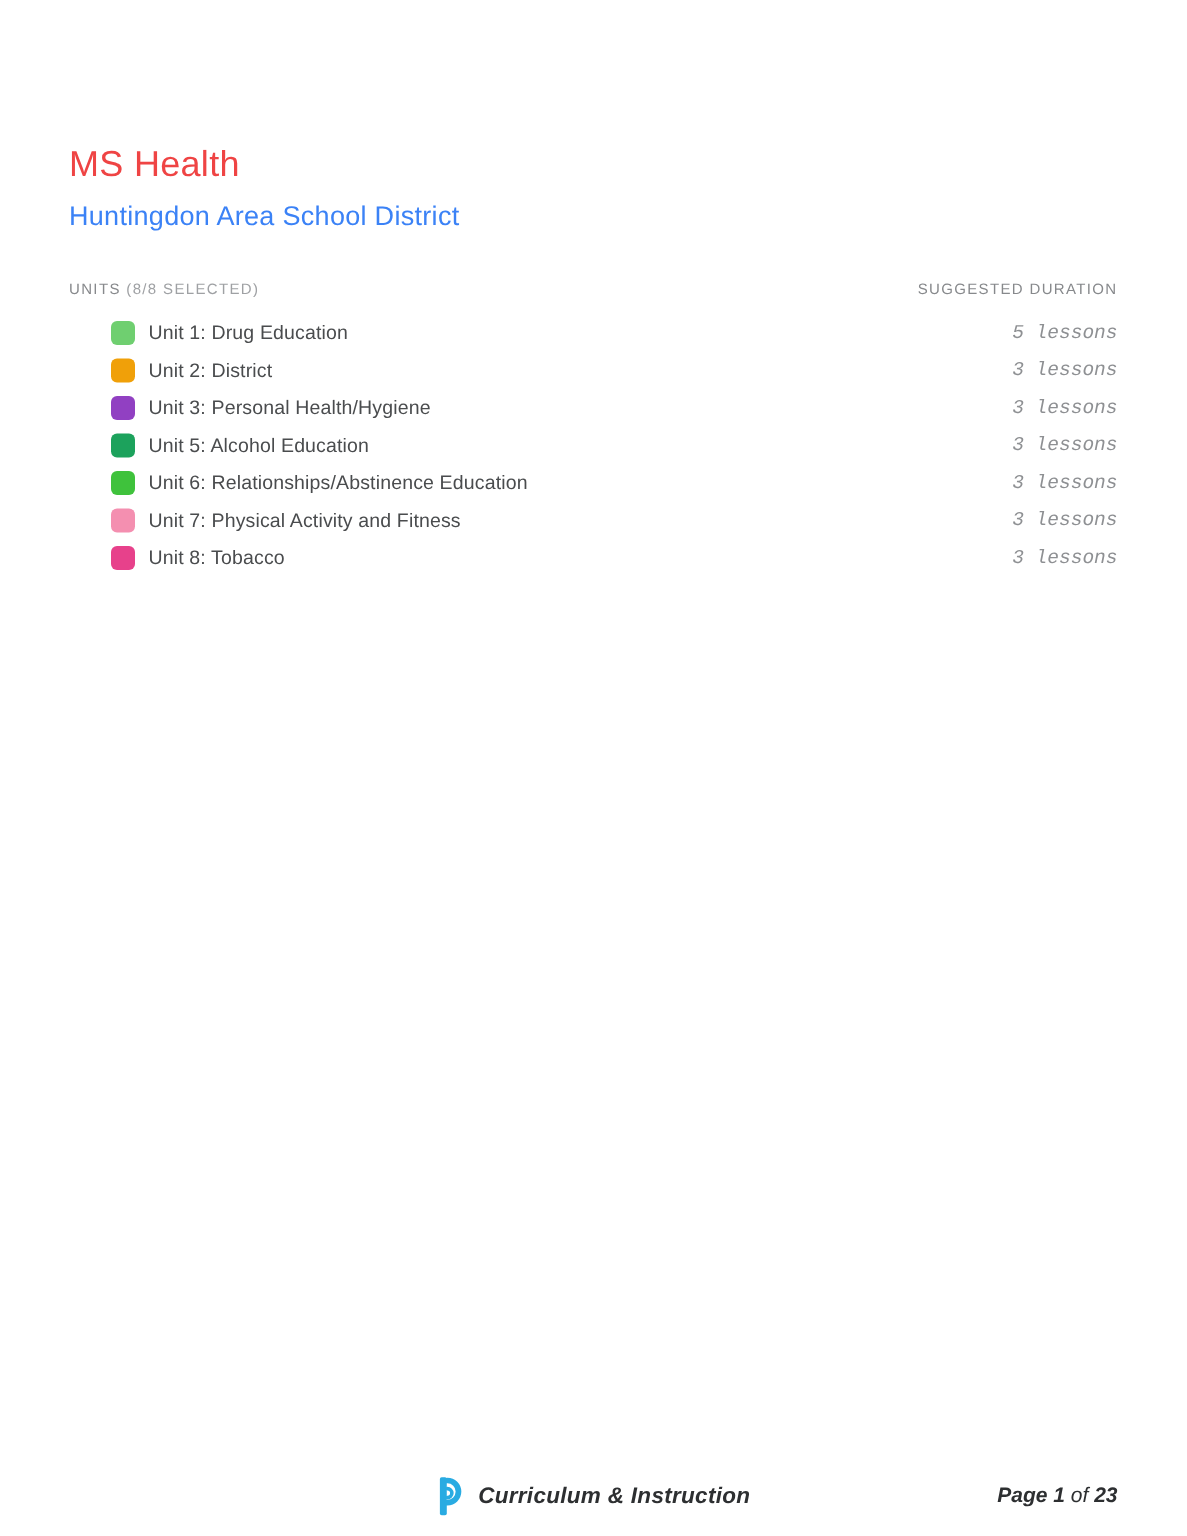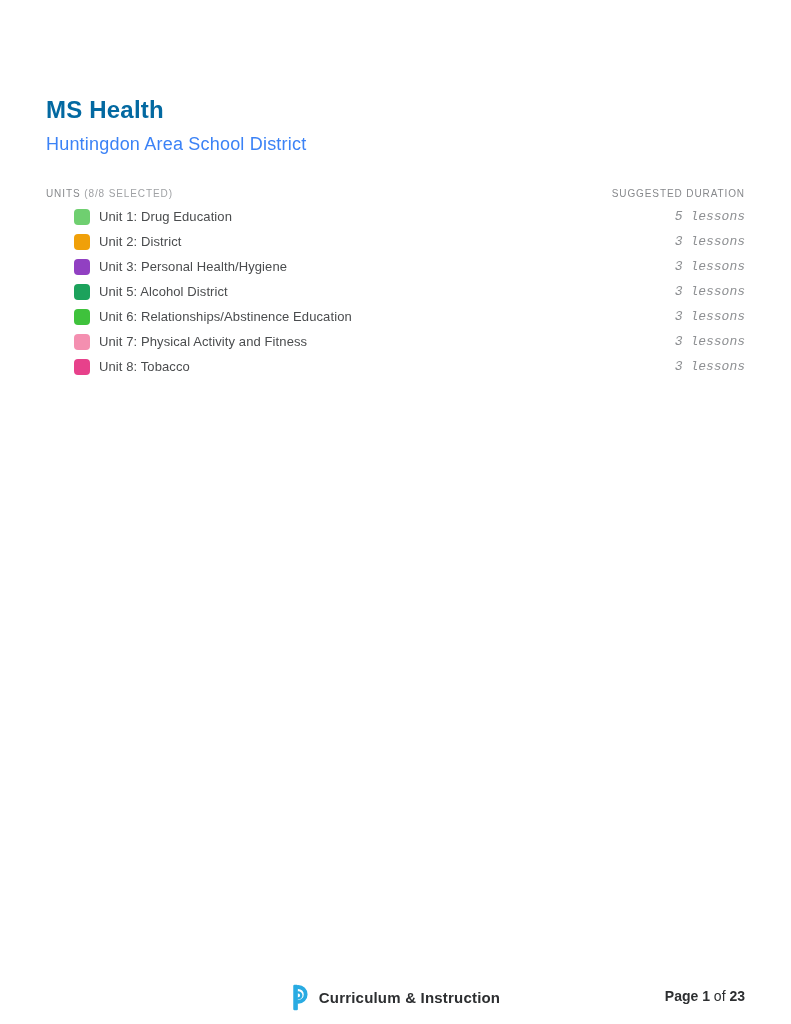--- a/index.html
+++ b/index.html
@@ -11,55 +11,55 @@
     overflow: hidden;
   }
   .doc {
     position: absolute; inset: 0;
     background: #ffffff;
   }
 
   
   .title-block { position: absolute; left: 46px; top: 96px; }
   .doc-title {
-    font-size: 24px; font-weight: 700; color: #0369a1;
+    font-size: 24px; font-weight: 400; color: #ef4444;
     letter-spacing: 0.2px; line-height: 1.2;
   }
   .doc-subtitle {
     font-size: 18px; font-weight: 400; color: #3b82f6;
     margin-top: 9px; letter-spacing: 0.2px;
   }
 
   
   .units-section { position: absolute; left: 46px; top: 188px; width: 699px; }
   .units-header {
     display: flex; justify-content: space-between; align-items: flex-end;
     margin-bottom: 10px;
   }
   .units-header-left { font-size: 10px; color: #87898c; letter-spacing: 0.9px; }
   .units-header-left .selected-count { color: #9fa1a4; }
   .duration-header { font-size: 10px; color: #87898c; letter-spacing: 0.9px; }
 
   .unit-row {
-    display: flex; align-items: flex-start;
+    display: flex; align-items: center;
     height: 25px;
     padding-left: 28px;
   }
   .swatch {
     width: 16px; height: 16px; border-radius: 4px;
     flex: 0 0 16px; margin-right: 9px;
   }
   .unit-label { font-size: 13px; color: #4a4c4e; letter-spacing: 0.1px; }
   .unit-duration {
     margin-left: auto; font-size: 13px; font-style: italic; color: #8e9093; font-family: Liberation Mono, monospace;
   }
 
   
   .footer {
-    position: absolute; left: 46px; right: 46px; top: 984px; height: 30px;
+    position: absolute; left: 46px; right: 46px; top: 984px; height: 30px; font-style: italic;
   }
   .brand {
     position: absolute; left: 50%; transform: translateX(-50%);
     display: flex; align-items: center; gap: 7px; top: 0;
   }
   .brand-logo { display: block; }
   .brand-name {
     font-size: 15px; font-weight: 700; color: #2d2f31; letter-spacing: 0.2px;
     white-space: nowrap;
   }
@@ -99,21 +99,21 @@
       <span class="unit-label">Unit 2: District</span>
       <span class="unit-duration">3 lessons</span>
     </div>
     <div class="unit-row">
       <span class="swatch" style="background-color: rgb(145, 64, 194);"></span>
       <span class="unit-label">Unit 3: Personal Health/Hygiene</span>
       <span class="unit-duration">3 lessons</span>
     </div>
     <div class="unit-row">
       <span class="swatch" style="background-color: rgb(28, 162, 92);"></span>
-      <span class="unit-label">Unit 5: Alcohol District</span>
+      <span class="unit-label">Unit 5: Alcohol Education</span>
       <span class="unit-duration">3 lessons</span>
     </div>
     <div class="unit-row">
       <span class="swatch" style="background-color: rgb(63, 194, 60);"></span>
       <span class="unit-label">Unit 6: Relationships/Abstinence Education</span>
       <span class="unit-duration">3 lessons</span>
     </div>
     <div class="unit-row">
       <span class="swatch" style="background-color: rgb(244, 143, 176);"></span>
       <span class="unit-label">Unit 7: Physical Activity and Fitness</span>

